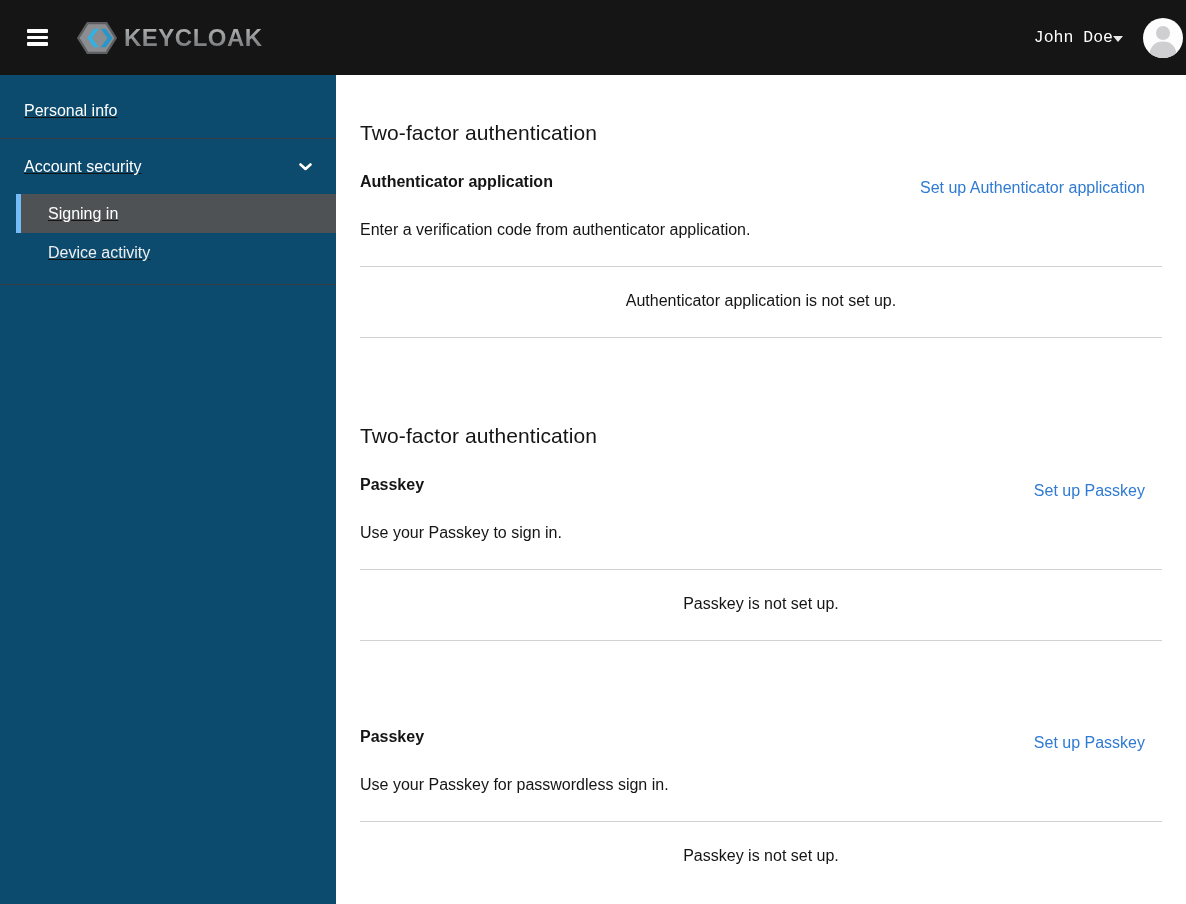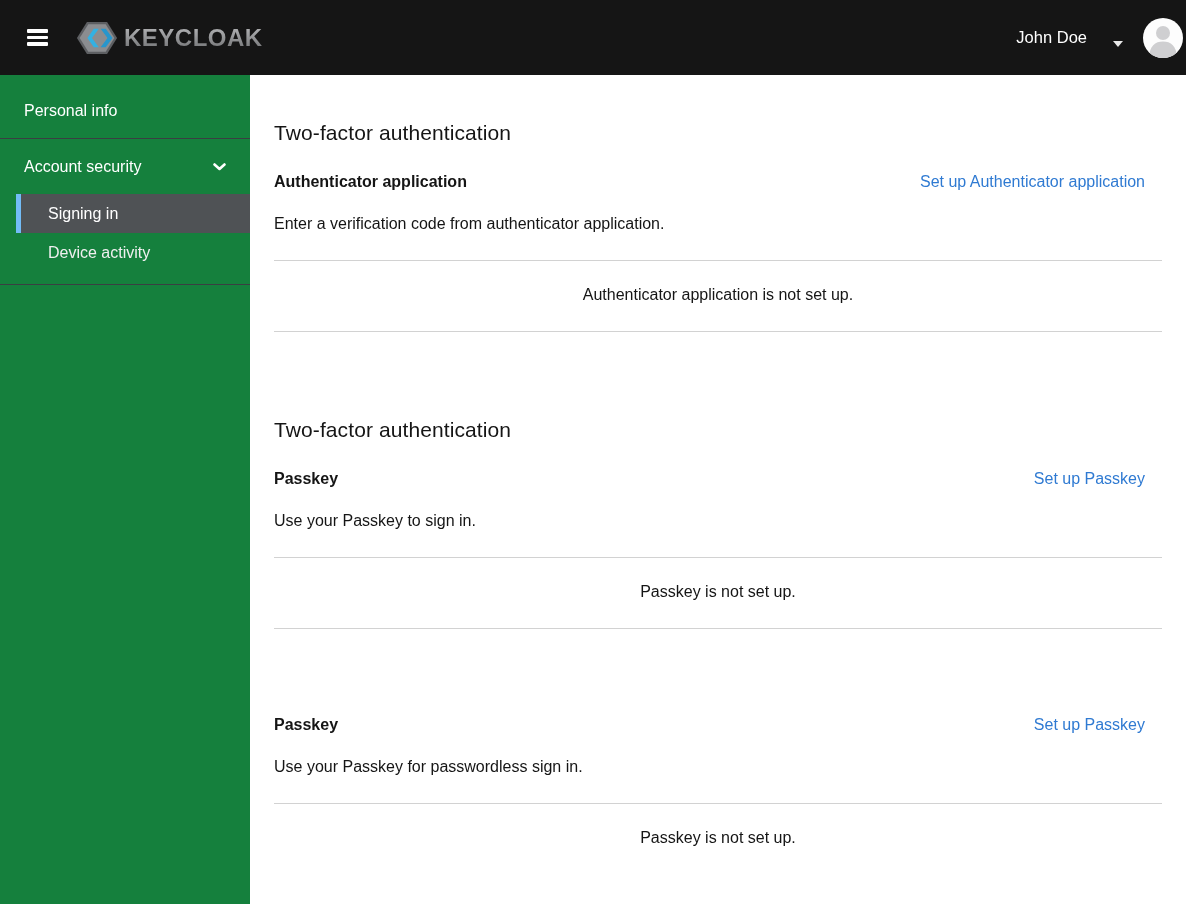--- a/index.html
+++ b/index.html
@@ -23,34 +23,34 @@
   }
   .nav-toggle .bar { width: 21px; height: 3.5px; background: #ffffff; border-radius: 1px; }
   .brand { display: flex; align-items: center; margin-left: 16px; gap: 6px; cursor: pointer; }
   .brand-text {
     font-size: 24px; font-weight: 700; letter-spacing: 0.5px;
     background: linear-gradient(#b9babc, #6d6e70);
     -webkit-background-clip: text; background-clip: text;
     color: #8f9193; -webkit-text-fill-color: transparent;
   }
   .masthead-spacer { flex: 1; }
-  .user-menu { display: flex; align-items: flex-end; gap: 26px; margin-right: 20px; cursor: pointer; }
+  .user-menu { display: flex; align-items: center; gap: 0; margin-right: 20px; cursor: pointer; font-family: Liberation Mono, monospace; }
   .user-name { color: #ffffff; font-size: 16.5px; }
   .caret-down {
     width: 0; height: 0;
     border-left: 5px solid transparent; border-right: 5px solid transparent;
     border-top: 6px solid #e8e8e8; margin-top: 2px;
   }
   .avatar-btn { background: none; border: none; padding: 0; margin-right: 3px; cursor: pointer; line-height: 0; }
 
   
   .layout { display: flex; height: 829px; }
 
   
-  .sidebar { width: 250px; background: #15803d; flex: none; }
+  .sidebar { width: 336px; background: #0c4a6e; flex: none; text-decoration: underline; }
   .nav-section { border-bottom: 1px solid #3a3e42; padding: 8px 0; }
   .nav-section.first { padding-top: 16px; }
   .nav-link {
     display: flex; align-items: center; justify-content: space-between;
     padding: 8px 24px; font-size: 16px; line-height: 23px;
     color: #ffffff; cursor: pointer; text-decoration: none;
   }
   .subnav { margin-top: 8px; padding-bottom: 4px; }
   .subnav-link {
     display: block; margin-left: 16px; padding: 8px 0 8px 32px;
@@ -66,21 +66,21 @@
   .main { flex: 1; padding: 44px 24px 0; border-radius: 15px; }
   .card + .card { margin-top: 84px; }
   .card h2 {
     margin: 0 0 24px; font-size: 21px; line-height: 27px;
     font-weight: 500; color: #151515; letter-spacing: 0.1px;
   }
   .row-head { display: flex; justify-content: space-between; align-items: flex-start; padding-right: 17px; }
   .row-title { font-size: 16px; line-height: 24px; font-weight: 700; color: #151515; }
   .row-action {
     font-size: 16px; line-height: 24px; color: #2f7ad2;
-    text-decoration: none; cursor: pointer; flex: none;
+    text-decoration: none; cursor: pointer; margin-top: 6px; flex: none;
   }
   .row-desc { margin-top: 18px; font-size: 16px; line-height: 24px; color: #151515; }
   .divider { border: none; border-top: 1px solid #d2d2d2; margin: 24px 0 0; }
   .divider.tight { margin: 0; }
   .empty-row { padding: 22px 0 24px; text-align: center; font-size: 16px; line-height: 24px; color: #151515; }
 </style>
 </head>
 <body>
 
 <header class="masthead">

